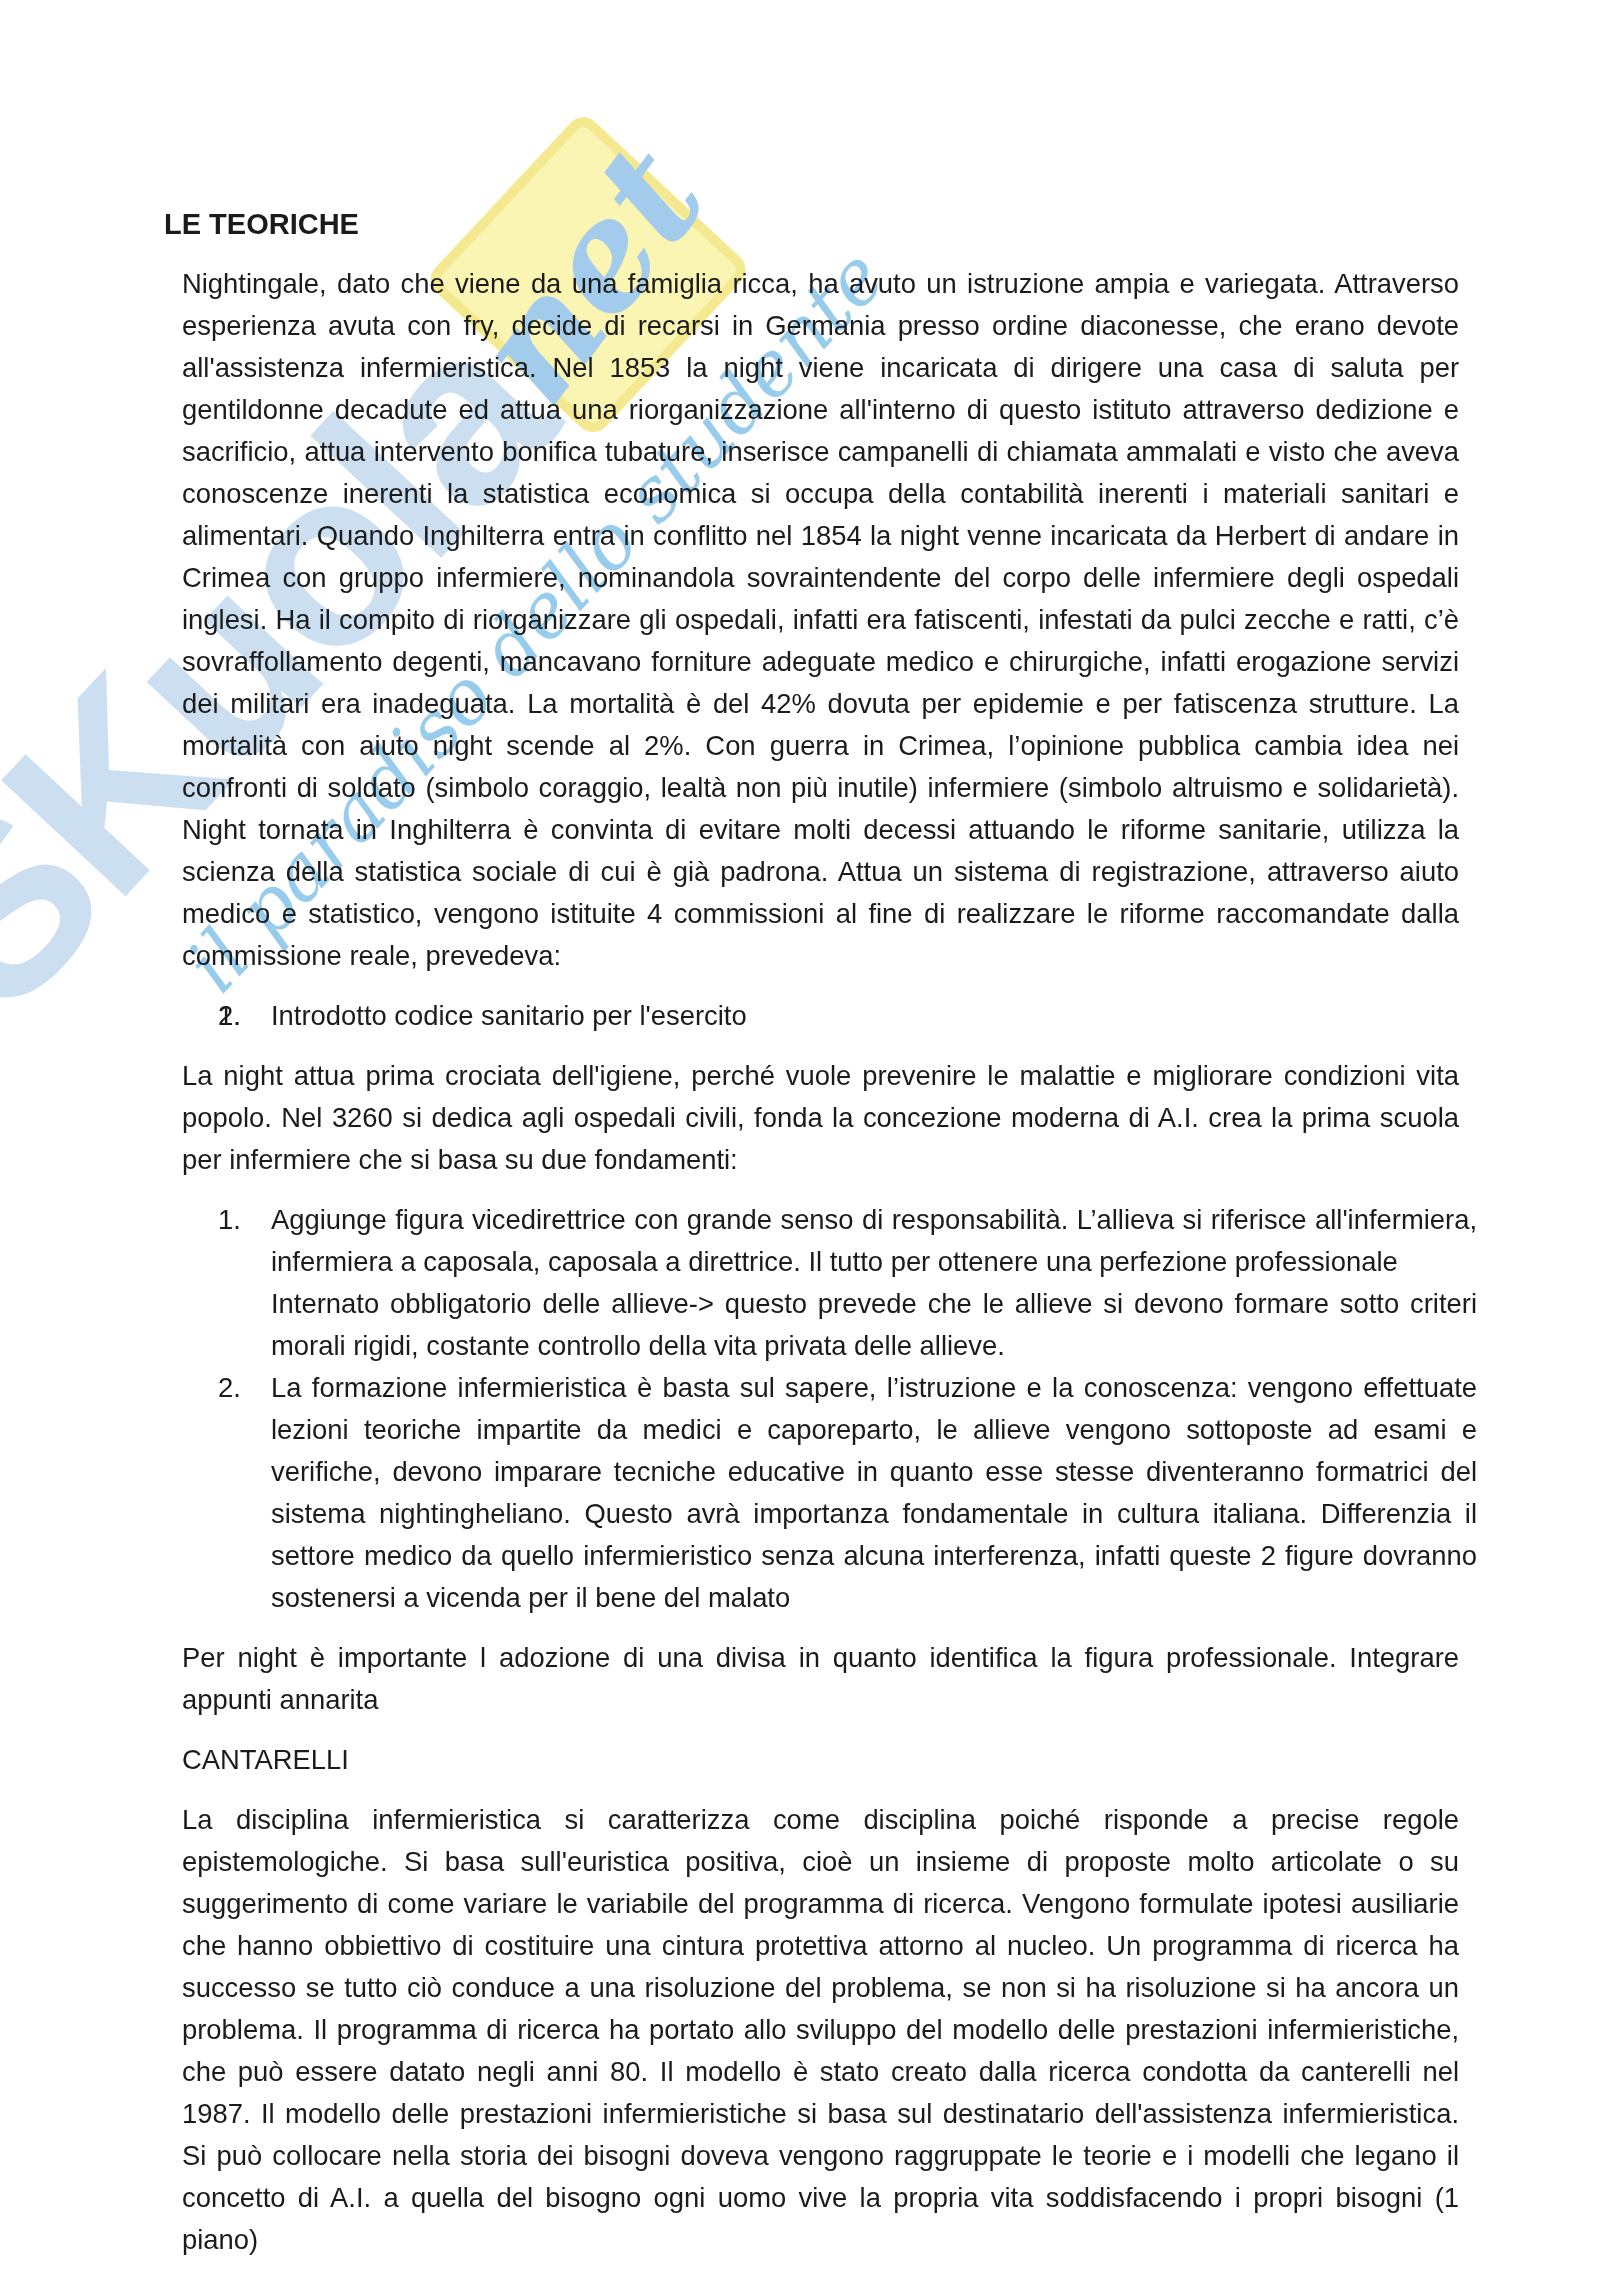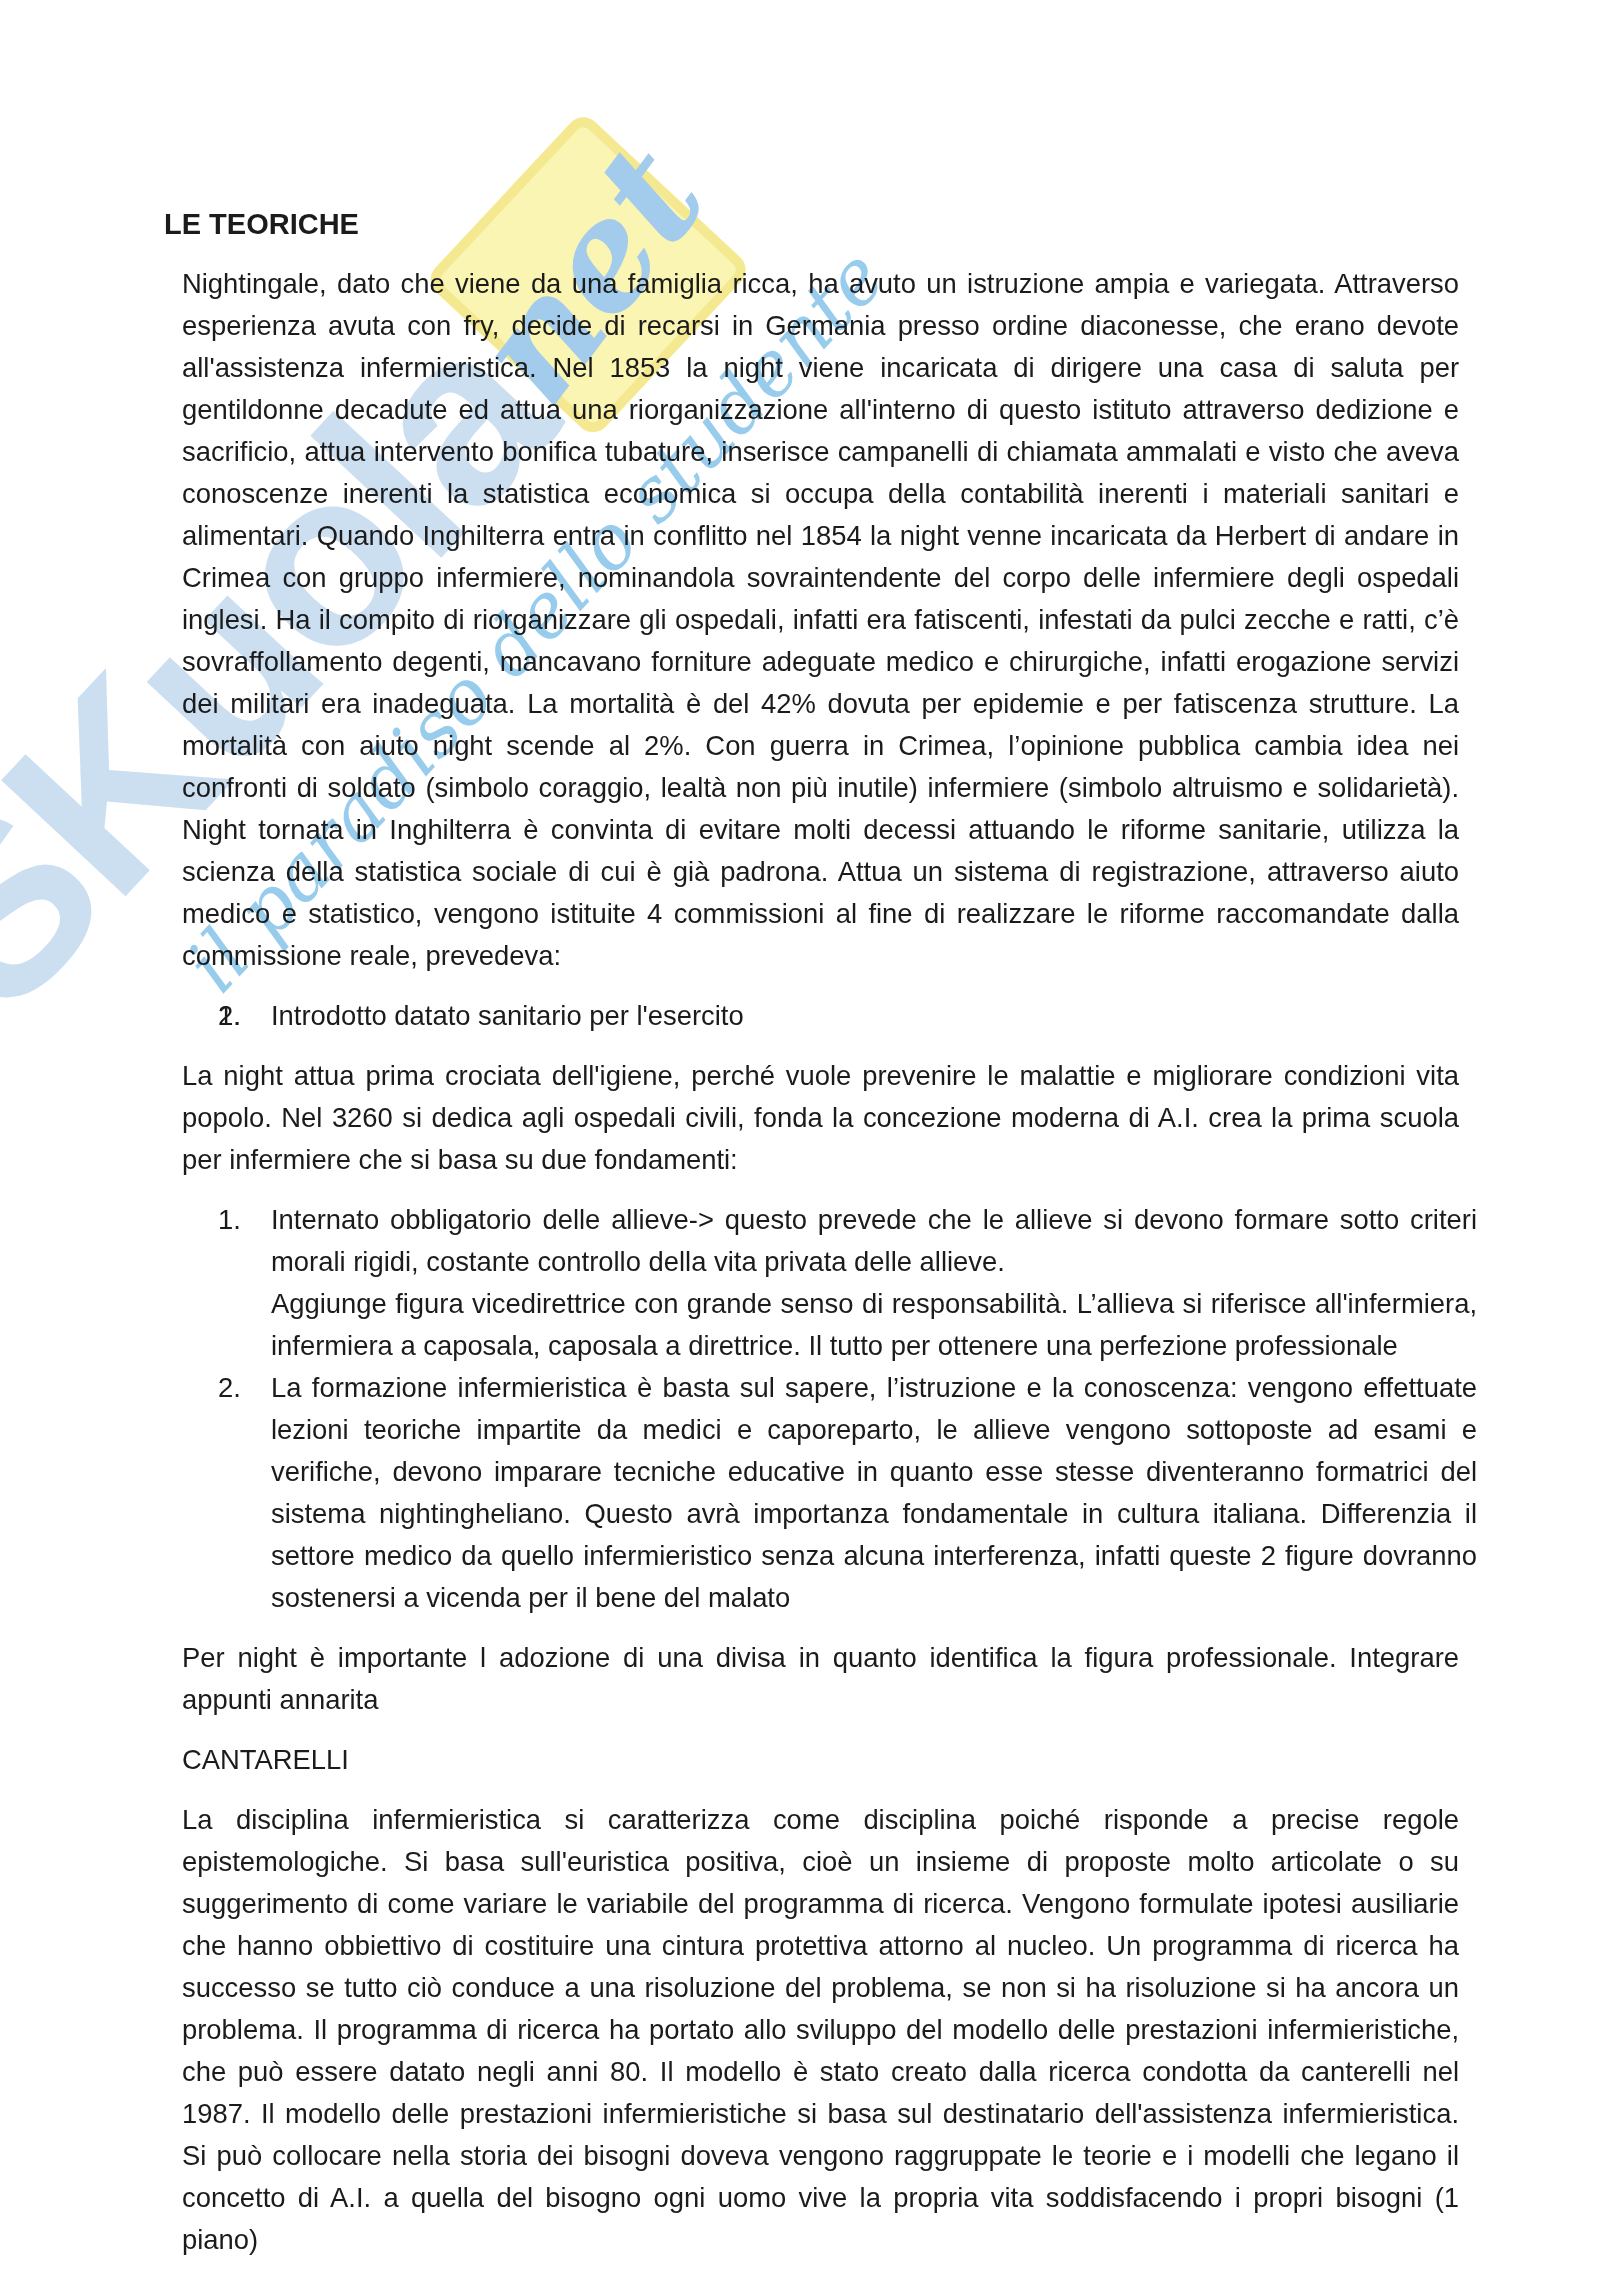--- a/index.html
+++ b/index.html
@@ -120,31 +120,31 @@
     <div class="doc-heading">LE TEORICHE</div>
 
     <p class="para">Nightingale, dato che viene da una famiglia ricca, ha avuto un istruzione ampia e variegata. Attraverso esperienza avuta con fry, decide di recarsi in Germania presso ordine diaconesse, che erano devote all'assistenza infermieristica. Nel 1853 la night viene incaricata di dirigere una casa di saluta per gentildonne decadute ed attua una riorganizzazione all'interno di questo istituto attraverso dedizione e sacrificio, attua intervento bonifica tubature, inserisce campanelli di chiamata ammalati e visto che aveva conoscenze inerenti la statistica economica si occupa della contabilità inerenti i materiali sanitari e alimentari. Quando Inghilterra entra in conflitto nel 1854 la night venne incaricata da Herbert di andare in Crimea con gruppo infermiere, nominandola sovraintendente del corpo delle infermiere degli ospedali inglesi. Ha il compito di riorganizzare gli ospedali, infatti era fatiscenti, infestati da pulci zecche e ratti, c’è sovraffollamento degenti, mancavano forniture adeguate medico e chirurgiche, infatti erogazione servizi dei militari era inadeguata. La mortalità è del 42% dovuta per epidemie e per fatiscenza strutture. La mortalità con aiuto night scende al 2%. Con guerra in Crimea, l’opinione pubblica cambia idea nei confronti di soldato (simbolo coraggio, lealtà non più inutile) infermiere (simbolo altruismo e solidarietà). Night tornata in Inghilterra è convinta di evitare molti decessi attuando le riforme sanitarie, utilizza la scienza della statistica sociale di cui è già padrona. Attua un sistema di registrazione, attraverso aiuto medico e statistico, vengono istituite 4 commissioni al fine di realizzare le riforme raccomandate dalla commissione reale, prevedeva:</p>
 
     <div class="olist">
       <div class="olist-item">
         <span class="olist-marker">1.</span>
       </div>
       <div class="olist-item">
         <span class="olist-marker">2.</span>
-        <span>Introdotto datato sanitario per l'esercito</span>
+        <span>Introdotto codice sanitario per l'esercito</span>
       </div>
     </div>
 
     <p class="para">La night attua prima crociata dell'igiene, perché vuole prevenire le malattie e migliorare condizioni vita popolo. Nel 3260 si dedica agli ospedali civili, fonda la concezione moderna di A.I. crea la prima scuola per infermiere che si basa su due fondamenti:</p>
 
     <div class="olist">
       <div class="olist-item">
         <span class="olist-marker">1.</span>
+        <div>Aggiunge figura vicedirettrice con grande senso di responsabilità. L’allieva si riferisce all'infermiera, infermiera a caposala, caposala a direttrice. Il tutto per ottenere una perfezione professionale</div>
         <div>Internato obbligatorio delle allieve-&gt; questo prevede che le allieve si devono formare sotto criteri morali rigidi, costante controllo della vita privata delle allieve.</div>
-        <div>Aggiunge figura vicedirettrice con grande senso di responsabilità. L’allieva si riferisce all'infermiera, infermiera a caposala, caposala a direttrice. Il tutto per ottenere una perfezione professionale</div>
       </div>
       <div class="olist-item">
         <span class="olist-marker">2.</span>
         <div>La formazione infermieristica è basta sul sapere, l’istruzione e la conoscenza: vengono effettuate lezioni teoriche impartite da medici e caporeparto, le allieve vengono sottoposte ad esami e verifiche, devono imparare tecniche educative in quanto esse stesse diventeranno formatrici del sistema nightingheliano. Questo avrà importanza fondamentale in cultura italiana. Differenzia il settore medico da quello infermieristico senza alcuna interferenza, infatti queste 2 figure dovranno sostenersi a vicenda per il bene del malato</div>
       </div>
     </div>
 
     <p class="para">Per night è importante l adozione di una divisa in quanto identifica la figura professionale. Integrare appunti annarita</p>
 
     <p class="para">CANTARELLI</p>

